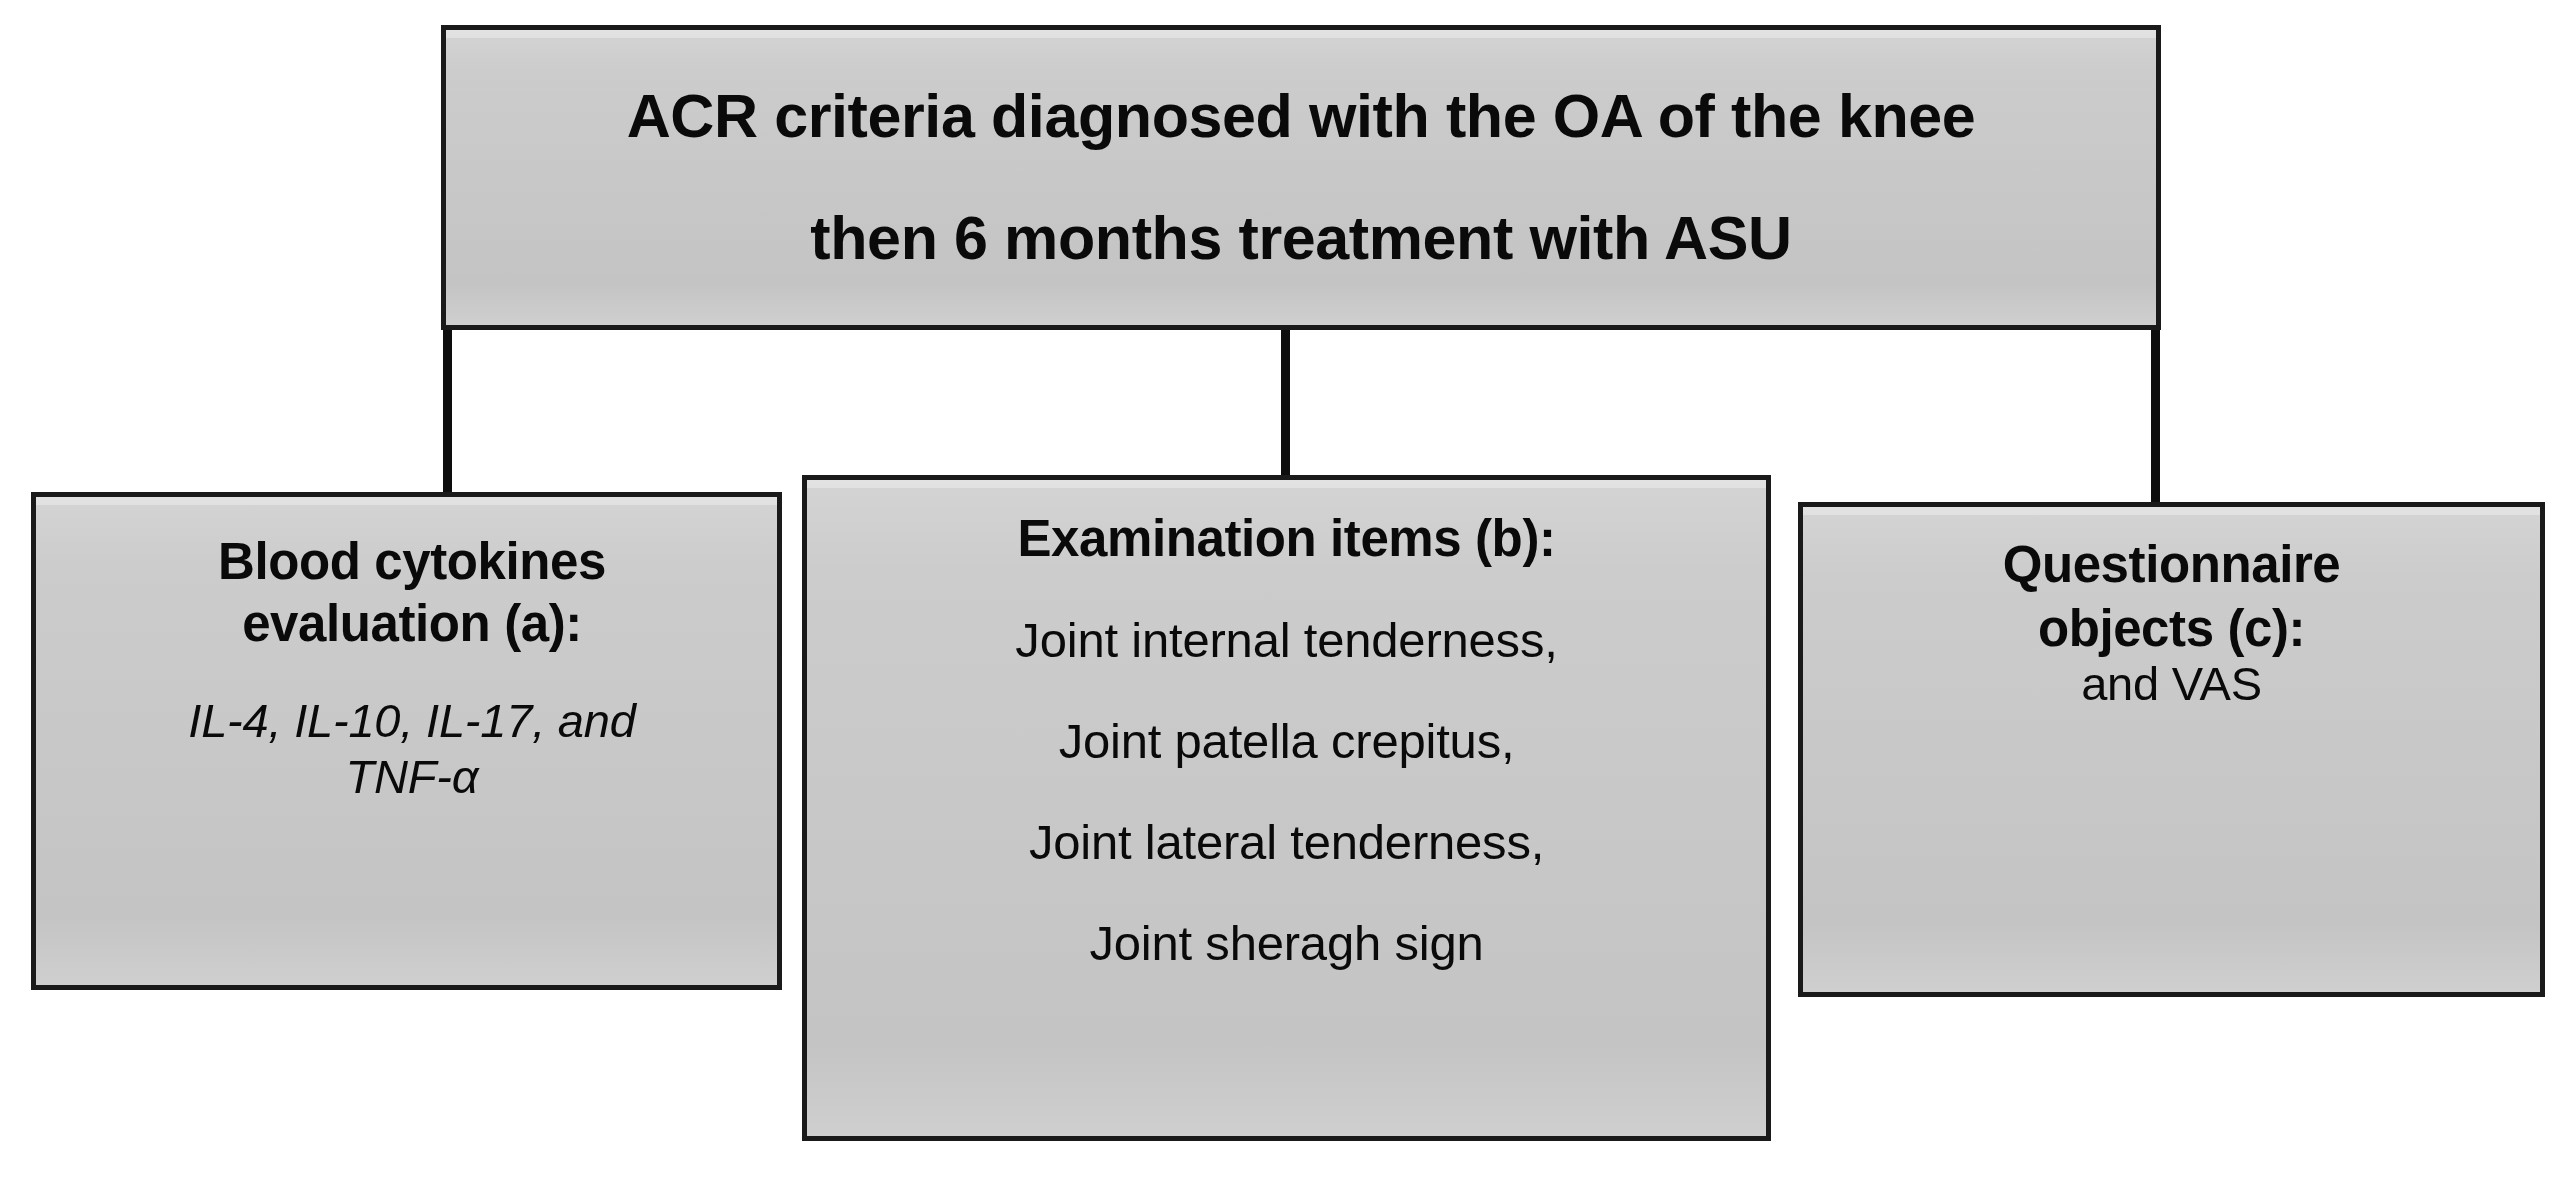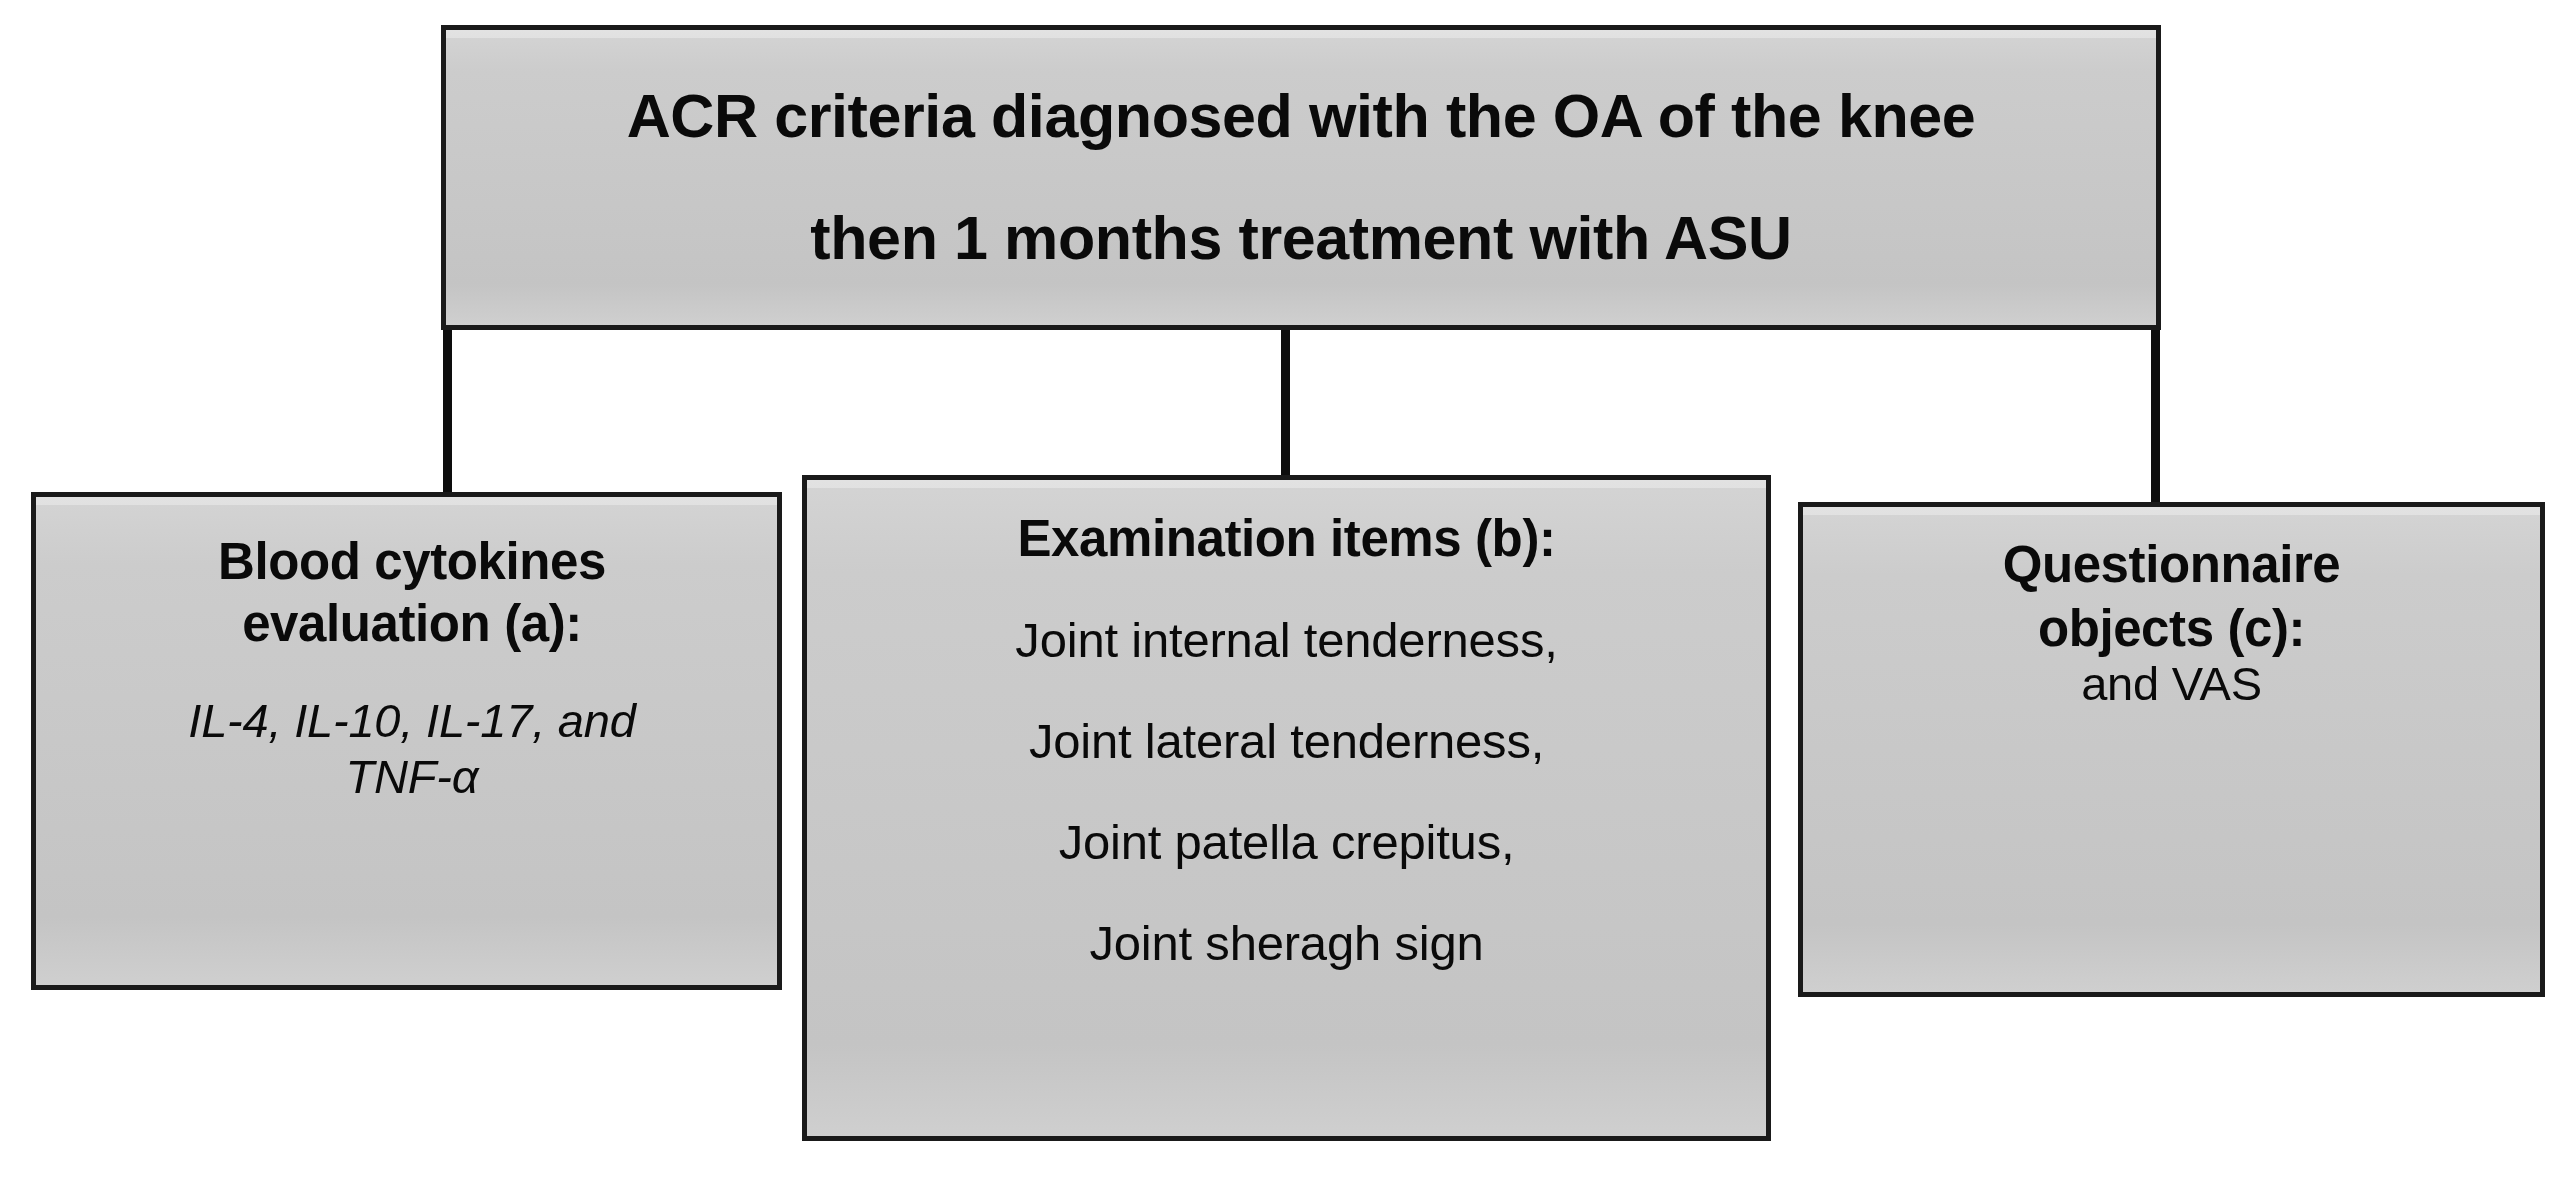--- a/index.html
+++ b/index.html
@@ -142,37 +142,37 @@
 
   <div class="connector connector-v" style="left:443px; top:325px; height:175px;"></div>
 
   <div class="connector connector-v" style="left:1281px; top:325px; height:157px;"></div>
 
   <div class="connector connector-v" style="left:2151px; top:325px; height:184px;"></div>
 
   <div class="flowbox" id="box-top">
     <span class="inner-hi"></span>
     <div class="title-line l1">ACR criteria diagnosed with the OA of the knee</div>
-    <div class="title-line l2">then 1 months treatment with ASU</div>
+    <div class="title-line l2">then 6 months treatment with ASU</div>
   </div>
 
   <div class="flowbox" id="box-a">
     <span class="inner-hi"></span>
     <div class="box-head h1">Blood cytokines</div>
     <div class="box-head h2">evaluation (a):</div>
     <div class="box-item i1">IL-4, IL-10, IL-17, and</div>
     <div class="box-item i2">TNF-α</div>
   </div>
 
   <div class="flowbox" id="box-b">
     <span class="inner-hi"></span>
     <div class="box-head h1">Examination items (b):</div>
     <div class="box-item i1">Joint internal tenderness,</div>
+    <div class="box-item i3">Joint patella crepitus,</div>
     <div class="box-item i2">Joint lateral tenderness,</div>
-    <div class="box-item i3">Joint patella crepitus,</div>
     <div class="box-item i4">Joint sheragh sign</div>
   </div>
 
   <div class="flowbox" id="box-c">
     <span class="inner-hi"></span>
     <div class="box-head h1">Questionnaire</div>
     <div class="box-head h2">objects (c):</div>
     <div class="box-item i2">and VAS</div>
   </div>
 

